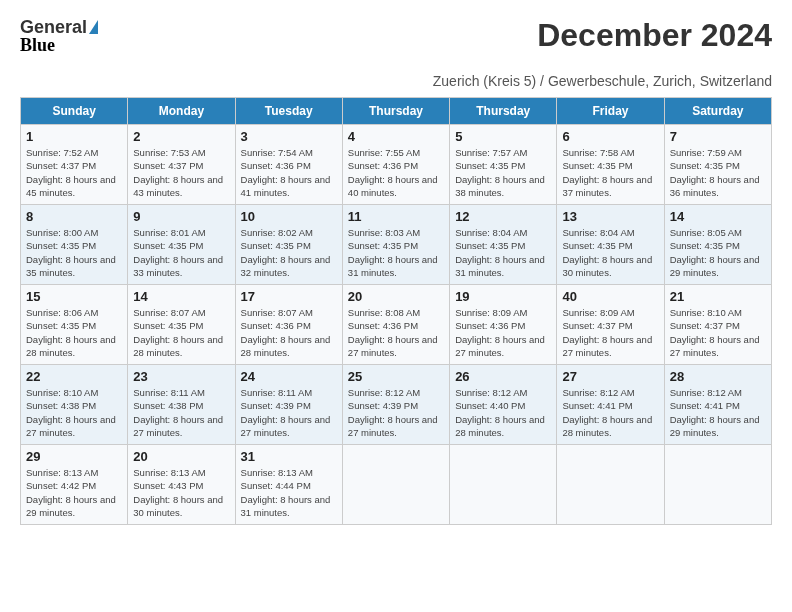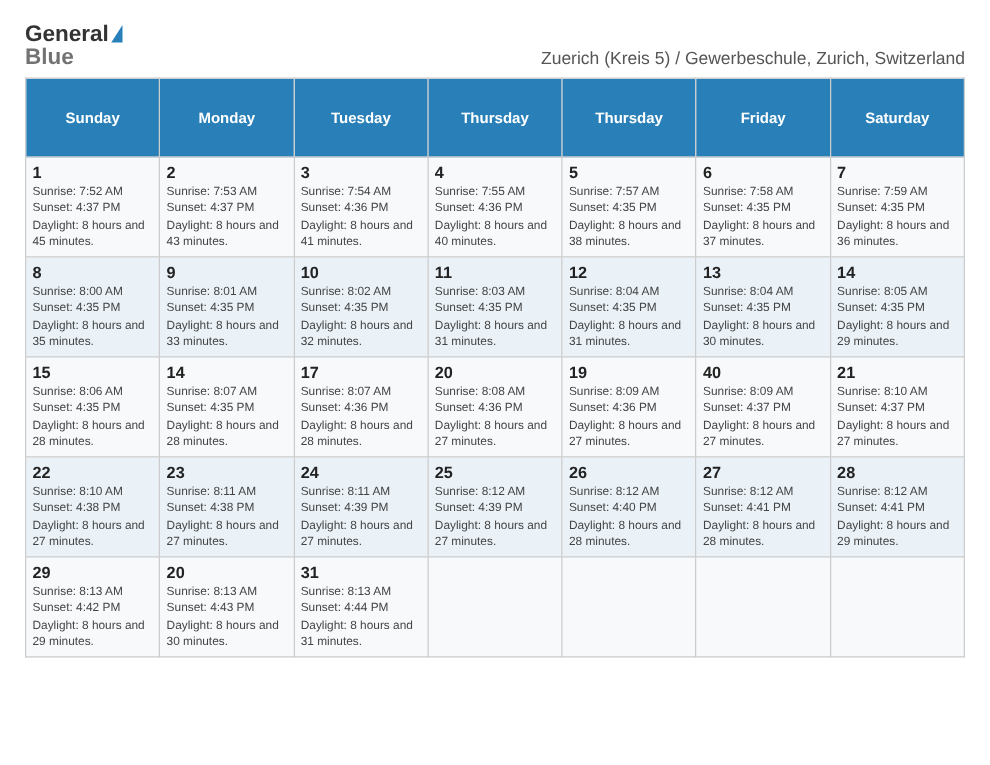--- a/index.html
+++ b/index.html
@@ -23,21 +23,22 @@
       line-height: 1;
     }
     .logo-general {
       font-size: 18px;
       font-weight: bold;
       color: #333;
     }
     .logo-blue {
       font-size: 18px;
       font-weight: bold;
-      color: #737373;
+      color: #000000;
+      font-family: Liberation Serif, serif;
     }
     .logo-icon {
       display: inline-block;
       width: 0;
       height: 0;
       border-left: 9px solid transparent;
       border-bottom: 14px solid #2980b9;
       margin-left: 2px;
       vertical-align: middle;
     }
@@ -59,21 +60,21 @@
       width: 100%;
       border-collapse: collapse;
       margin-top: 8px;
       table-layout: fixed;
     }
     thead tr th {
       background-color: #2980b9;
       color: #fff;
       font-size: 12px;
       font-weight: bold;
-      padding: 24px 4px;
+      padding: 6px 4px;
       text-align: center;
       border: 1px solid #ccc;
     }
     tbody tr td {
       border: 1px solid #ccc;
       vertical-align: top;
       padding: 4px 5px;
       font-size: 10px;
       color: #333;
       height: 80px;
@@ -105,20 +106,21 @@
 
 <div class="header-area">
   <div class="logo">
     <div style="display:flex;align-items:center;text-align:center;">
       <span class="logo-general">General</span>
       <span class="logo-icon"></span>
     </div>
     <span class="logo-blue">Blue</span>
   </div>
   <div class="title-area">
+    <div class="month-title">December 2024</div>
     <div class="location-title">Zuerich (Kreis 5) / Gewerbeschule, Zurich, Switzerland</div>
   </div>
 </div>
 
 <table>
   <thead>
     <tr>
     <th>Sunday</th>
         <th>Monday</th>
         <th>Tuesday</th>

